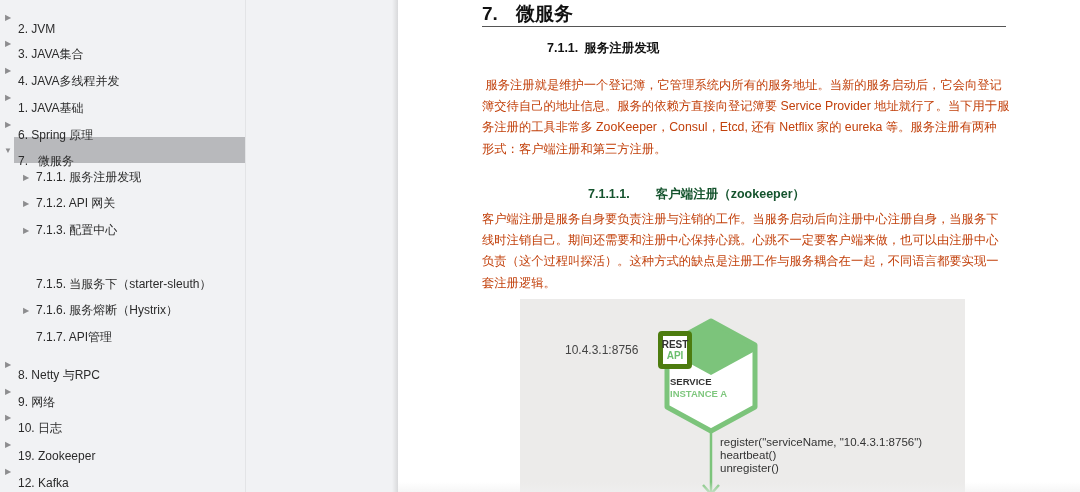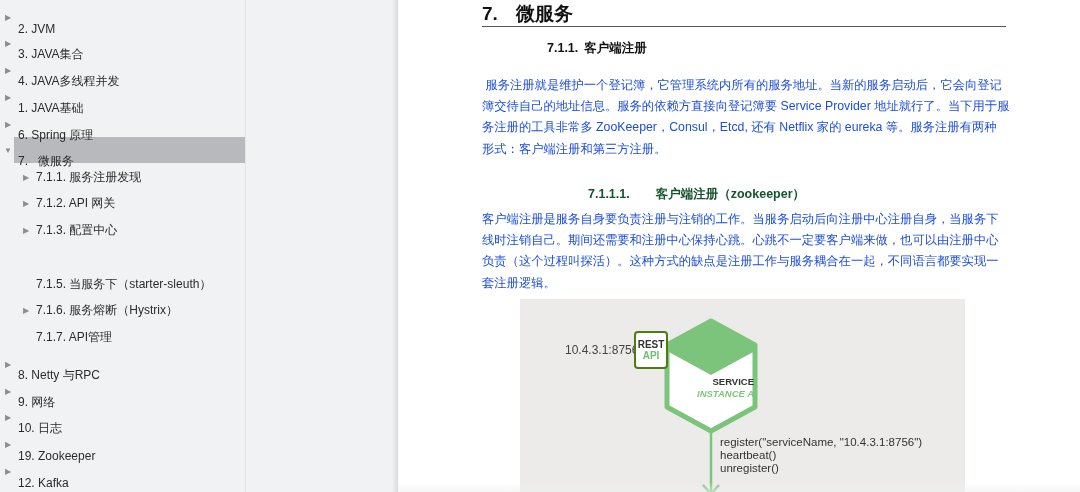--- a/index.html
+++ b/index.html
@@ -27,35 +27,35 @@
   .page { position: absolute; left: 398px; top: 0; width: 682px; height: 492px; background: #ffffff; overflow: hidden; }
   .page-bottom-fade { position: absolute; left: 0; bottom: 0; width: 100%; height: 10px; background: linear-gradient(to bottom, rgba(245,245,245,0), rgba(240,240,240,0.6)); }
 
   .h1 { position: absolute; left: 84px; top: 2px; width: 524px; height: 25px; border-bottom: 1.5px solid #555; font-weight: bold; font-size: 19px; color: #111; display: flex; align-items: center; }
   .h1 .num { display: inline-block; width: 34px; }
   .h2 { position: absolute; left: 149px; top: 40px; font-weight: bold; font-size: 12.5px; color: #111; }
   .h2 .num { margin-right: 6px; }
   .h3 { position: absolute; left: 190px; top: 186px; font-weight: bold; font-size: 12.5px; color: #14532d; }
   .h3 .num { margin-right: 26px; }
 
-  .para { position: absolute; font-size: 12.3px; color: #1d4ed8; line-height: 21.2px; }
+  .para { position: absolute; font-size: 12.3px; color: #c2410c; line-height: 21.2px; }
   .para .line { display: block; white-space: nowrap; }
   .para1 { left: 84px; top: 75px; width: 526px; }
   .para2 { left: 84px; top: 209px; width: 526px; }
 
   
   .diagram { position: absolute; left: 122px; top: 299px; width: 445px; height: 200px; background: #ecebea; }
   .diagram svg { position: absolute; left: 0; top: 0; }
   .ip-label { position: absolute; left: 45px; top: 44px; font-size: 12px; color: #444; }
-  .rest-box { position: absolute; left: 114px; top: 32px; width: 34px; height: 38px; border: 2px solid #4d7c0f; border-radius: 4px; background: #fff; display: flex; flex-direction: column; align-items: center; justify-content: center; font-weight: bold; font-size: 10px; line-height: 11px; }
+  .rest-box { position: absolute; left: 138px; top: 32px; width: 34px; height: 38px; border: 5px solid #4d7c0f; border-radius: 4px; background: #fff; display: flex; flex-direction: column; align-items: center; justify-content: center; font-weight: bold; font-size: 10px; line-height: 11px; }
   .rest-box .t1 { color: #333; }
   .rest-box .t2 { color: #6cbf6e; }
-  .svc-label { position: absolute; left: 150px; top: 77px; width: 84px; text-align: right; font-weight: bold; font-size: 9.5px; line-height: 12px; }
+  .svc-label { position: absolute; left: 150px; top: 77px; width: 84px; text-align: left; font-weight: bold; font-size: 9.5px; line-height: 12px; }
   .svc-label .t1 { color: #333; display: block; }
-  .svc-label .t2 { color: #7fc77e; display: block; font-style: italic; }
+  .svc-label .t2 { color: #7fc77e; display: block; }
   .calls { position: absolute; left: 200px; top: 137px; font-size: 11.5px; color: #333; line-height: 13px; }
   .calls span { display: block; }
 </style>
 </head>
 <body>
 
 <div class="sidebar">
   <div class="sel-bg"></div>
 
   <div class="toc-item level1" style="top:5px">
@@ -128,21 +128,21 @@
 
 <div class="gutter"></div>
 
 <div class="page">
   <div class="h1">
     <span class="num">7.</span>
     <span>微服务</span>
   </div>
 
   <div class="h2">
-    <span class="num">7.1.1.</span><span>客户端注册</span>
+    <span class="num">7.1.1.</span><span>服务注册发现</span>
   </div>
 
   <div class="para para1">
     <span class="line" style="white-space:pre"> 服务注册就是维护一个登记簿，它管理系统内所有的服务地址。当新的服务启动后，它会向登记</span>
     <span class="line">簿交待自己的地址信息。服务的依赖方直接向登记簿要 Service Provider 地址就行了。当下用于服</span>
     <span class="line">务注册的工具非常多 ZooKeeper，Consul，Etcd, 还有 Netflix 家的 eureka 等。服务注册有两种</span>
     <span class="line">形式：客户端注册和第三方注册。</span>
   </div>
 
   <div class="h3">

